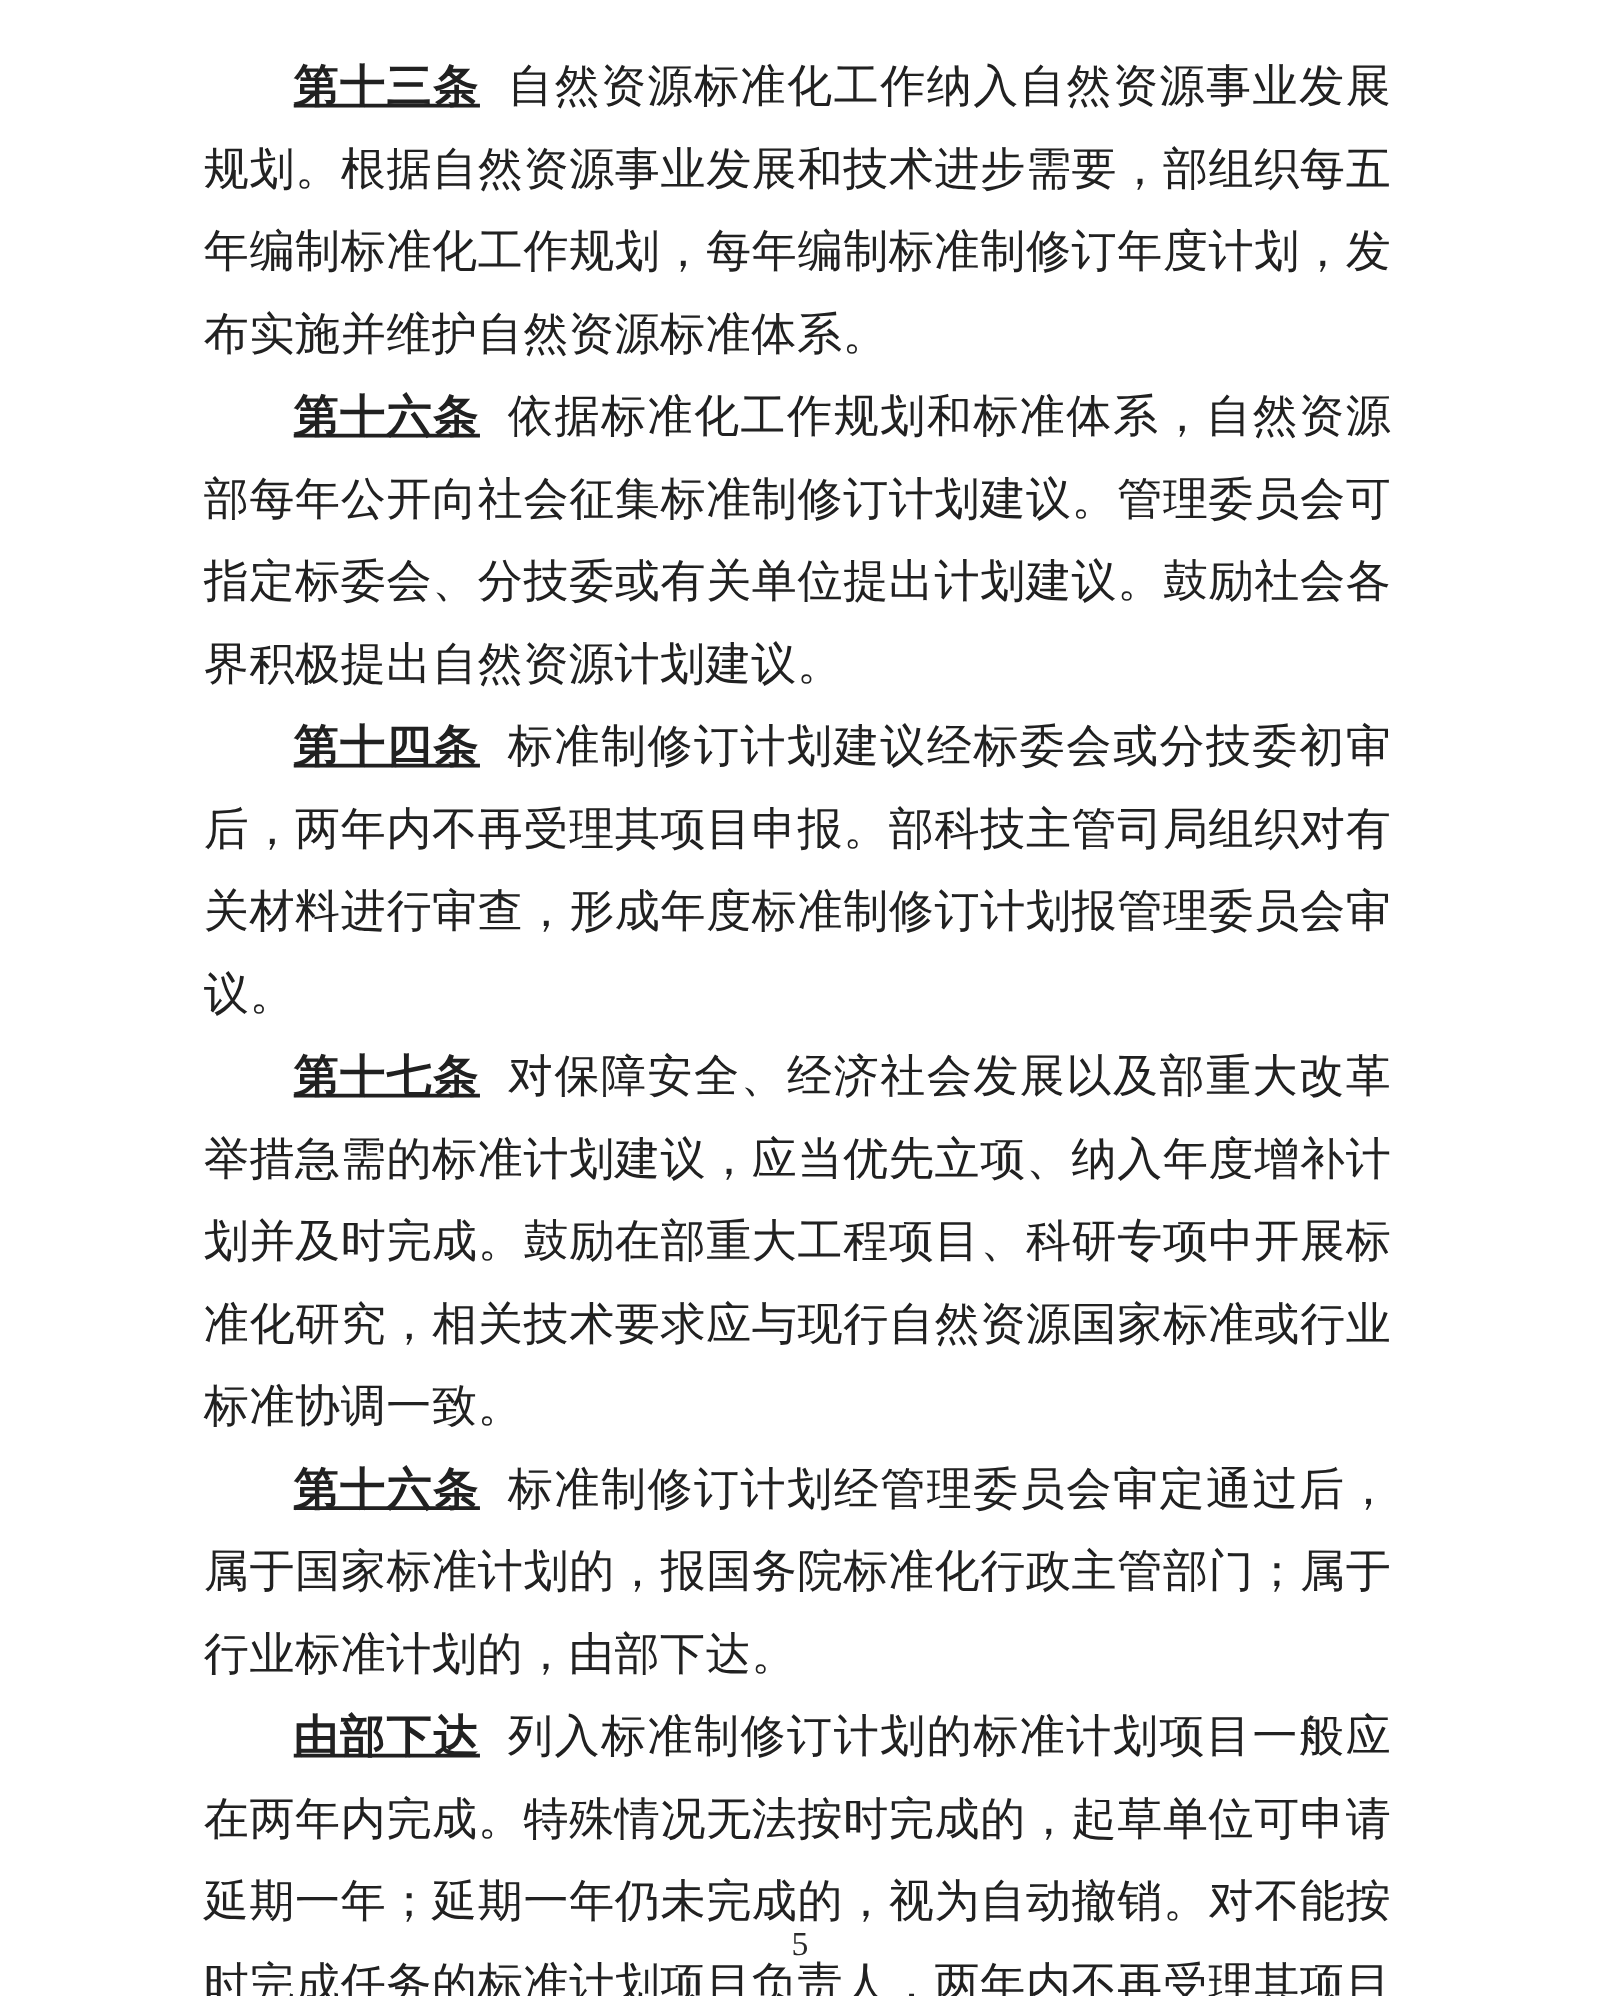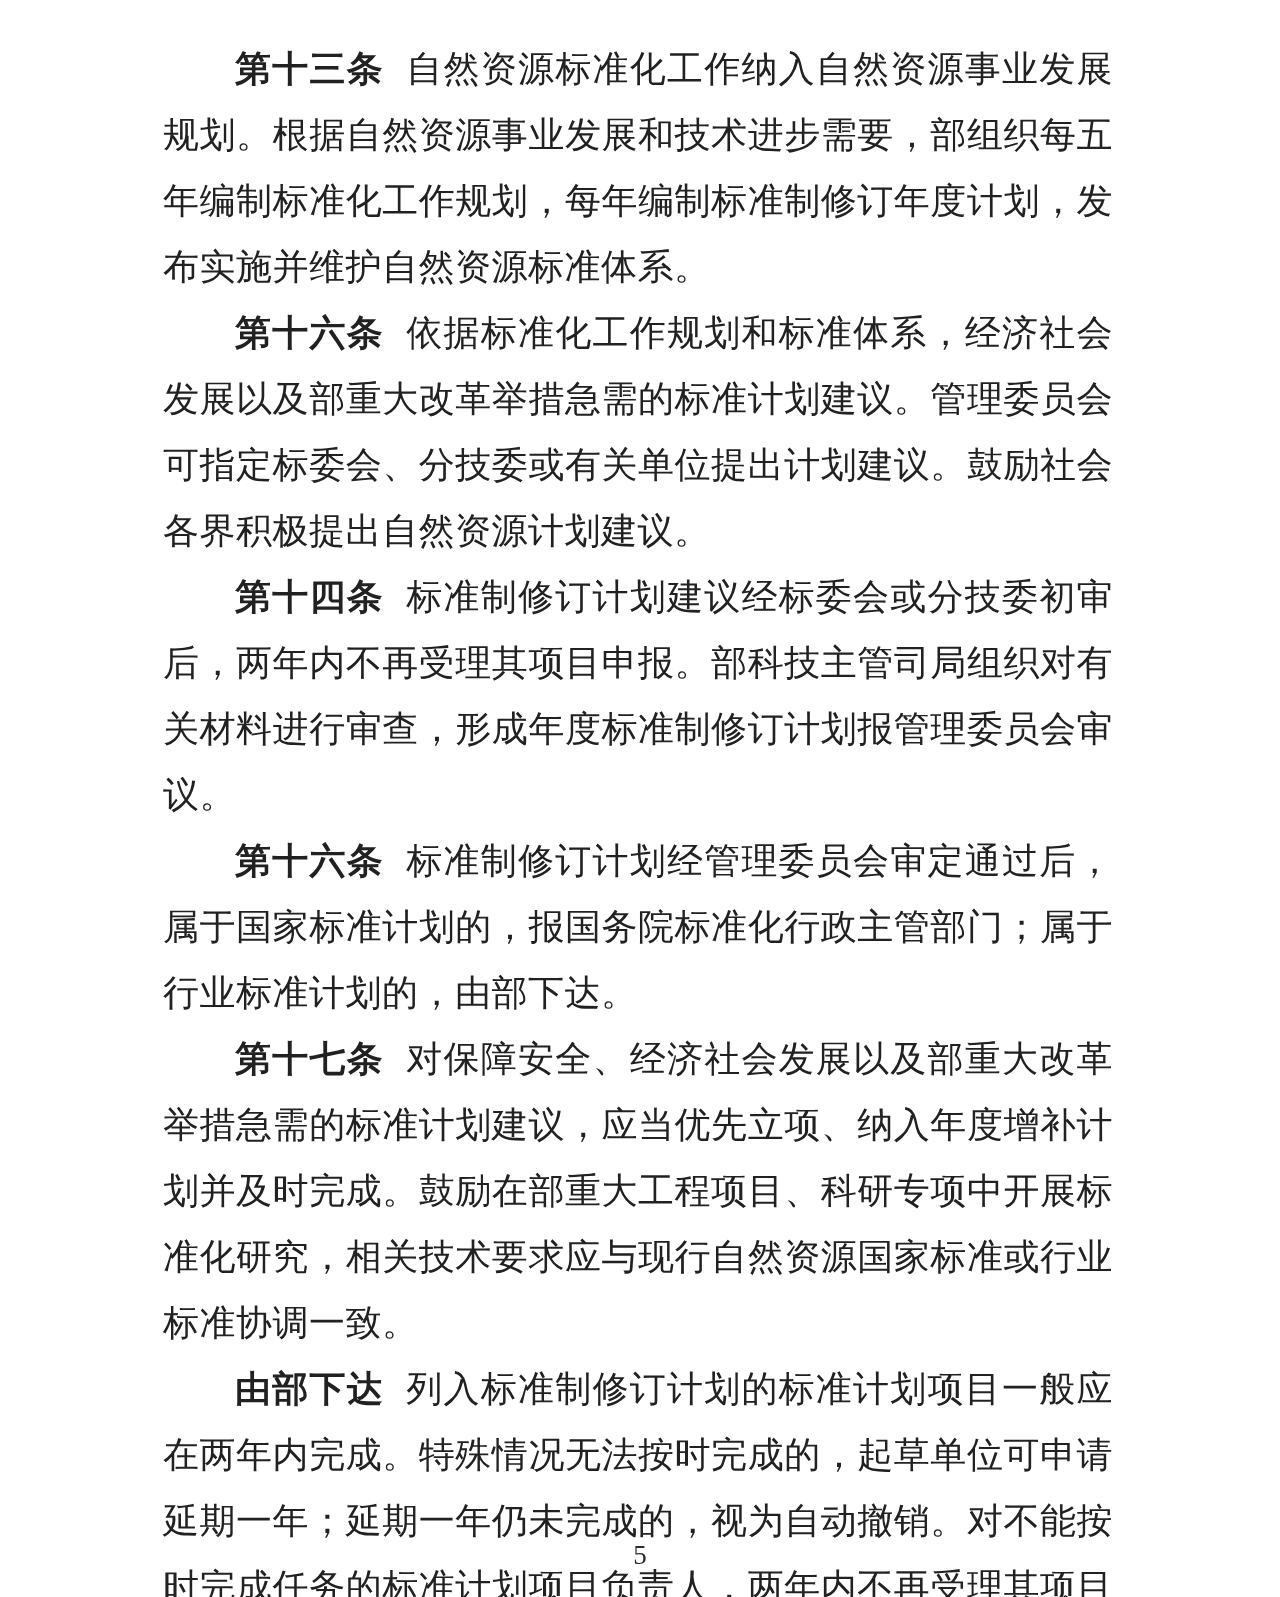--- a/index.html
+++ b/index.html
@@ -29,20 +29,21 @@
     letter-spacing: 0.5px;
     text-align: justify;
     text-indent: 2em;
     word-break: break-all;
     text-justify: inter-character;
   }
   .para .head {
     font-weight: bold;
     margin-right: 0.62em;
     white-space: nowrap;
+    text-decoration: underline;
   }
   .page-footer {
     position: absolute;
     left: 0;
     right: 0;
     bottom: 26px;
     text-align: center;
   }
   .page-number {
     font-size: 27px;
@@ -54,33 +55,33 @@
 <body>
 
 <main class="page">
   <section class="content">
 
     <p class="para">
       <span class="head">第十三条</span><span>自然资源标准化工作纳入自然资源事业发展规划。根据自然资源事业发展和技术进步需要，部组织每五年编制标准化工作规划，每年编制标准制修订年度计划，发布实施并维护自然资源标准体系。</span>
     </p>
 
     <p class="para">
-      <span class="head">第十六条</span><span>依据标准化工作规划和标准体系，经济社会发展以及部重大改革举措急需的标准计划建议。管理委员会可指定标委会、分技委或有关单位提出计划建议。鼓励社会各界积极提出自然资源计划建议。</span>
+      <span class="head">第十六条</span><span>依据标准化工作规划和标准体系，自然资源部每年公开向社会征集标准制修订计划建议。管理委员会可指定标委会、分技委或有关单位提出计划建议。鼓励社会各界积极提出自然资源计划建议。</span>
     </p>
 
     <p class="para">
       <span class="head">第十四条</span><span>标准制修订计划建议经标委会或分技委初审后，两年内不再受理其项目申报。部科技主管司局组织对有关材料进行审查，形成年度标准制修订计划报管理委员会审议。</span>
     </p>
 
     <p class="para">
-      <span class="head">第十六条</span><span>标准制修订计划经管理委员会审定通过后，属于国家标准计划的，报国务院标准化行政主管部门；属于行业标准计划的，由部下达。</span>
+      <span class="head">第十七条</span><span>对保障安全、经济社会发展以及部重大改革举措急需的标准计划建议，应当优先立项、纳入年度增补计划并及时完成。鼓励在部重大工程项目、科研专项中开展标准化研究，相关技术要求应与现行自然资源国家标准或行业标准协调一致。</span>
     </p>
 
     <p class="para">
-      <span class="head">第十七条</span><span>对保障安全、经济社会发展以及部重大改革举措急需的标准计划建议，应当优先立项、纳入年度增补计划并及时完成。鼓励在部重大工程项目、科研专项中开展标准化研究，相关技术要求应与现行自然资源国家标准或行业标准协调一致。</span>
+      <span class="head">第十六条</span><span>标准制修订计划经管理委员会审定通过后，属于国家标准计划的，报国务院标准化行政主管部门；属于行业标准计划的，由部下达。</span>
     </p>
 
     <p class="para">
       <span class="head">由部下达</span><span>列入标准制修订计划的标准计划项目一般应在两年内完成。特殊情况无法按时完成的，起草单位可申请延期一年；延期一年仍未完成的，视为自动撤销。对不能按时完成任务的标准计划项目负责人，两年内不再受理其项目申报。</span>
     </p>
 
   </section>
 
   <footer class="page-footer">
     <span class="page-number">5</span>

